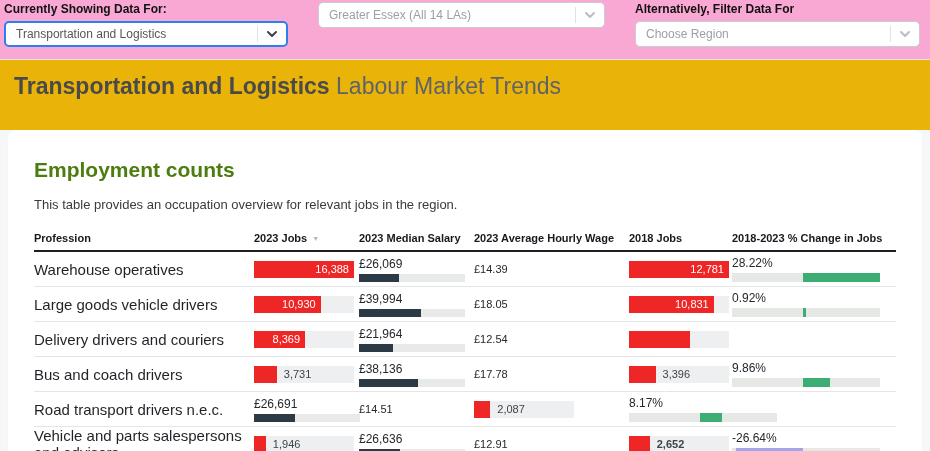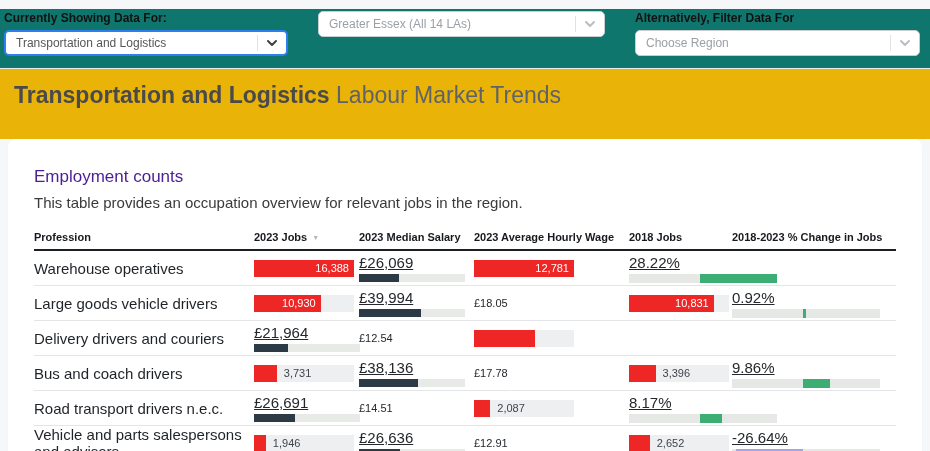--- a/index.html
+++ b/index.html
@@ -1,20 +1,20 @@
 <!DOCTYPE html>
 <html style="--red: #ee2626; --navy: #2c3a45; --green: #3cae73; --purple: #a2a6e8; --blue: #2e7ef0;"><head>
 <meta charset="utf-8">
 <style>
   * { margin:0; padding:0; box-sizing:border-box; }
   html,body { width:930px; height:451px; overflow:hidden;
     font-family:"Liberation Sans","DejaVu Sans",sans-serif; background:#f6f7f9; }
 
   
-  .filterbar { background:#0f766e; height:60px; position:relative; border-bottom:1px solid #ececec;margin-top:9px; }
+  .filterbar { background:#f9a8d4; height:60px; position:relative; border-bottom:1px solid #ececec; }
   .filter-group { position:absolute; top:2px; }
   .filter-group.g0 { left:4px;  width:284px; }
   .filter-group.g1 { left:318px; width:287px; }
   .filter-group.g2 { left:635px; width:285px; }
   .filter-label { font-size:12px; font-weight:700; color:#111; margin-bottom:5px; }
   .select { height:26px; background:#fff; border-radius:5px; display:flex; align-items:center;
     padding:0 8px 0 10px; font-size:12px; cursor:pointer; }
   .select.active { border:2px solid var(--blue); color:#565656; }
   .select.muted  { border:1px solid #c9cdd2; color:#9aa0a6; }
   .select-value { flex:1; white-space:nowrap; overflow:hidden; }
@@ -24,40 +24,40 @@
   .select.muted  .chev { stroke:#b9bec5; }
 
   
   .titleband { background:#eab308; padding:13px 14px 0 14px; height:70px; }
   .page-title { font-size:23px; color:#5f6368; font-weight:400; }
   .page-title b { color:#4a4a4a; font-weight:700; }
 
   
   .card { background:#fff; margin:0 8px; border-radius:8px 8px 0 0; height:321px;
     padding:28px 26px 0 26px; box-shadow:0 1px 2px rgba(0,0,0,0.04); }
-  .card-title { font-size:17px; font-weight:400; color:#4c1d95; }
-  .card-sub { font-size:15px; color:#3a3a3a; margin-top:7px; }
+  .card-title { font-size:21px; font-weight:700; color:#4d7c0f; }
+  .card-sub { font-size:13px; color:#3a3a3a; margin-top:15px; }
 
   
   .table { margin-top:14px; }
   .thead, .trow { display:grid; grid-template-columns:220px 105px 115px 155px 103px 148px; align-items:center; }
   .thead { height:26px; border-bottom:2px solid #1b1e22; }
   .th { font-size:11px; font-weight:700; color:#16191d; white-space:nowrap; }
   .sort-icon { display:inline-block; font-size:7px; color:#b3b7bc; margin-left:5px; transform:translateY(-1px); }
   .trow { height:35px; border-bottom:1px solid #e3e5e8; }
   .profession { font-size:15px; color:#1f2327; padding-right:4px; }
 
   .bar-track { position:relative; width:100px; height:17px; background:#edeff1;padding-left:32px; }
   .bar-fill { position:absolute; left:0; top:0; bottom:0; background:var(--red); }
   .bar-label { position:absolute; top:50%; transform:translateY(-50%); font-size:11px; white-space:nowrap; }
   .bar-label.inside { color:#fff; padding-right:5px; text-align:right; }
   .bar-label.outside { color:#3f444a; padding-left:7px; }
 
   .cell-stack { display:flex; flex-direction:column; justify-content:center; gap:3px; }
-  .stack-value { font-size:15px; color:#24282c; white-space:nowrap;text-decoration:underline; }
+  .stack-value { font-size:12px; color:#24282c; white-space:nowrap; }
   .mini-track { width:106px; height:8px; background:#e8eae7; position:relative; }
   .mini-fill { position:absolute; left:0; top:0; bottom:0; background:var(--navy); }
 
   .wage { font-size:11px; color:#24282c; }
 
   .pct-track { width:148px; height:9px; background:#e6e8e6; position:relative; }
   .pct-fill { position:absolute; top:0; bottom:0; }
   .pct-fill.pos { background:var(--green); }
   .pct-fill.neg { background:var(--purple); }
 </style>
@@ -121,20 +121,21 @@
         <div class="bar-fill" style="width: 100%;"></div>
         <span class="bar-label inside" style="right: 0%;">16,388</span>
       </div>
     </div>
     <div class="cell-stack">
       <span class="stack-value">£26,069</span>
       <div class="mini-track">
         <div class="mini-fill" style="width: 38.0569%;"></div>
       </div>
     </div>
+    <div class="wage">£14.39</div>
     <div>
       <div class="bar-track">
         <div class="bar-fill" style="width: 100%;"></div>
         <span class="bar-label inside" style="right: 0%;">12,781</span>
       </div>
     </div>
     <div class="cell-stack">
       <span class="stack-value">28.22%</span>
       <div class="pct-track">
         <div class="pct-fill pos" style="left: 48%; width: 52%;"></div>
@@ -166,20 +167,26 @@
     <div class="cell-stack">
       <span class="stack-value">0.92%</span>
       <div class="pct-track">
         <div class="pct-fill pos" style="left: 48%; width: 1.69525%;"></div>
       </div>
     </div>
   </div>
 
   <div class="trow">
     <div class="profession">Delivery drivers and couriers</div>
+    <div>
+      <div class="bar-track">
+        <div class="bar-fill" style="width: 51.0679%;"></div>
+        <span class="bar-label inside" style="right: 48.9321%;">8,369</span>
+      </div>
+    </div>
     <div class="cell-stack">
       <span class="stack-value">£21,964</span>
       <div class="mini-track">
         <div class="mini-fill" style="width: 32.0642%;"></div>
       </div>
     </div>
     <div class="wage">£12.54</div>
     <div>
       <div class="bar-track">
         <div class="bar-fill" style="width: 60.5821%;"></div>
@@ -251,21 +258,21 @@
     <div class="cell-stack">
       <span class="stack-value">£26,636</span>
       <div class="mini-track">
         <div class="mini-fill" style="width: 38.8847%;"></div>
       </div>
     </div>
     <div class="wage">£12.91</div>
     <div>
       <div class="bar-track">
         <div class="bar-fill" style="width: 20.7496%;"></div>
-        <span class="bar-label outside" style="left: 20.7496%;">2,652</span>
+        <span class="bar-label outside" style="left: 20.7496%; font-weight: bold;">2,652</span>
       </div>
     </div>
     <div class="cell-stack">
       <span class="stack-value">-26.64%</span>
       <div class="pct-track">
         <div class="pct-fill neg" style="left: 2.68746%; width: 45.3125%;"></div>
       </div>
     </div>
   </div>
 </div>

